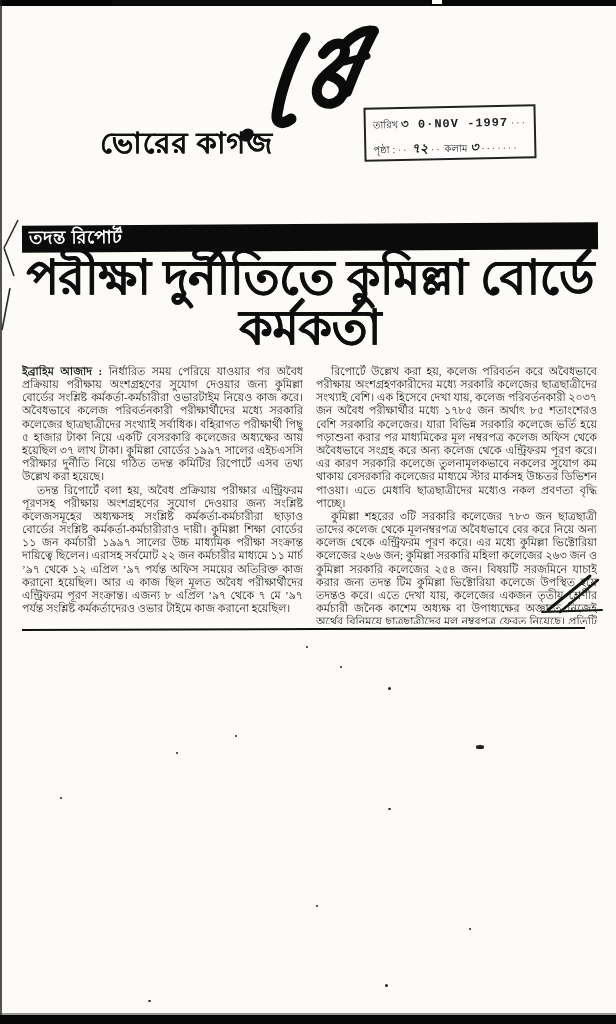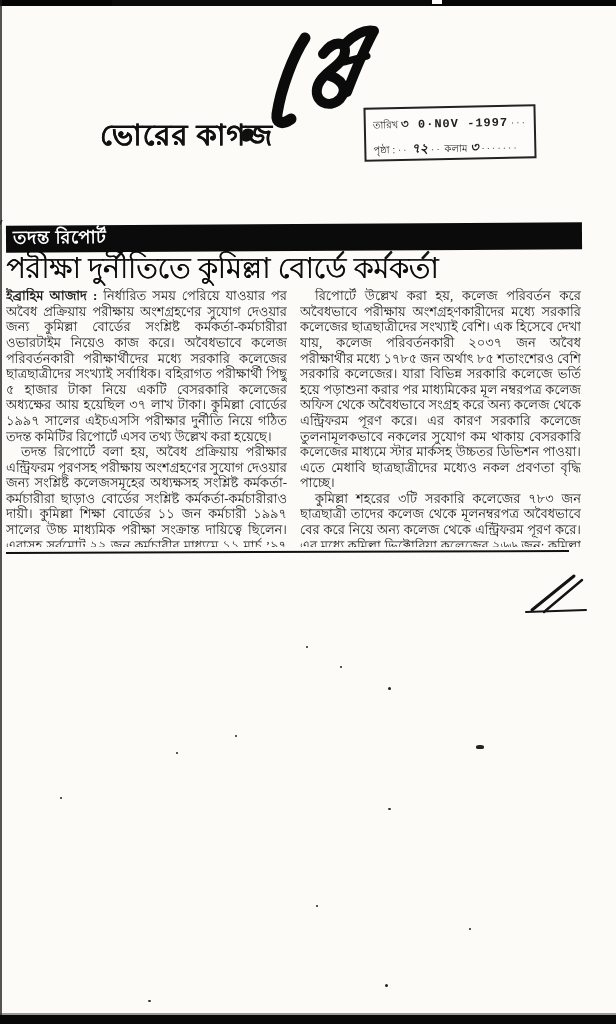--- a/index.html
+++ b/index.html
@@ -12,49 +12,49 @@
   .edge-top-notch{position:absolute;left:432px;top:0;width:10px;height:4px;background:#fcfbf8;}
   .edge-left{position:absolute;left:0;top:0;width:2px;height:1024px;background:#1c1c1c;opacity:.75;}
   .edge-bottom{position:absolute;left:0;bottom:0;width:616px;height:9px;background:#070707;}
   .edge-bottom2{position:absolute;left:0;bottom:9px;width:616px;height:2px;background:#3a3a3a;opacity:.5;}
 
   
   .hand187{position:absolute;left:243px;top:22px;width:140px;height:125px;}
   .hand187 path{fill:none;stroke:#0b0b0b;stroke-linecap:round;stroke-linejoin:round;}
 
   
-  .masthead{position:absolute;left:100px;top:112px;width:180px;
+  .masthead{position:absolute;left:100px;top:120px;width:180px;
     font-family:"Liberation Serif", serif;font-weight:700;font-size:29px;
     letter-spacing:1px;color:#111;text-shadow:0 0 .6px #222;white-space:nowrap;}
   .ink-blot{position:absolute;left:241px;top:128px;width:12px;height:14px;background:#101010;
     border-radius:60% 40% 55% 45%;transform:rotate(24deg);}
 
   
   .stamp{position:absolute;left:364px;top:106px;width:172px;height:54px;
     border:2px solid #222;transform:rotate(-1.2deg);background:rgba(255,255,255,.4);
     font-family:"Liberation Sans", sans-serif;font-size:10px;color:#1b1b1b;
     padding:5px 6px 0 7px;box-sizing:border-box;line-height:1.9;}
   .stamp .row{white-space:nowrap;overflow:hidden;}
   .stamp .datestamp{font-family:"Liberation Mono", monospace;font-weight:700;font-size:12px;
     letter-spacing:1px;color:#202020;}
   .stamp .hw{font-family:"DejaVu Serif", serif;font-style:italic;font-weight:700;font-size:13px;}
   .stamp .dots{letter-spacing:2px;color:#333;}
 
   
-  .clip{position:absolute;left:6px;top:224px;width:576px;}
+  .clip{position:absolute;left:22px;top:224px;width:576px;}
   .kicker{width:100%;height:27px;background:#0b0b0b;color:#fefefe;
     transform:rotate(-.35deg);display:flex;align-items:center;
     font-family:"Liberation Sans", sans-serif;font-weight:700;font-size:18px;
     padding-left:7px;box-sizing:border-box;letter-spacing:.5px;}
   .headline{margin:2px 0 4px 0;font-family:"Liberation Sans", sans-serif;
-    font-weight:400;font-size:29px;line-height:1.04;letter-spacing:-.5px;color:#0d0d0d;
-    text-shadow:.4px .4px 0 #1a1a1a;}
+    font-weight:700;font-size:48px;line-height:1.04;letter-spacing:-.5px;color:#0d0d0d;
+    text-shadow:.4px .4px 0 #1a1a1a;text-align:center;}
   .columns{display:flex;gap:13px;margin-top:5px;}
   .col{width:281px;height:259px;overflow:hidden;text-align:justify;
-    font-size:13px;line-height:1.2;color:#191919;}
+    font-size:11px;line-height:1.2;color:#191919;margin-top:7px;}
   .col p{margin:0;}
   .col p.ind{text-indent:15px;}
   .byline{font-weight:700;}
   .end-rule{margin-top:4px;height:2px;background:#101010;width:563px;
     transform:rotate(-.2deg);}
   .endmark{position:absolute;right:-10px;top:346px;width:70px;height:44px;}
   .endmark path{fill:none;stroke:#141414;stroke-linecap:round;}
 
   
   .pen-left{position:absolute;left:-22px;top:-6px;width:22px;height:120px;}

